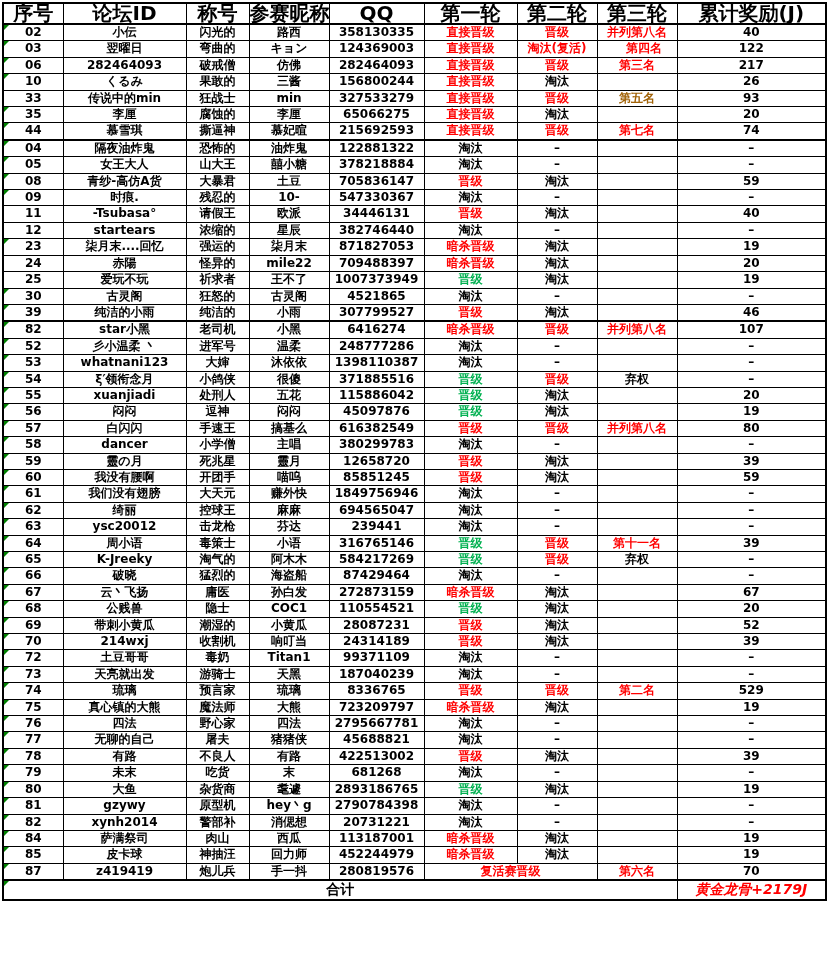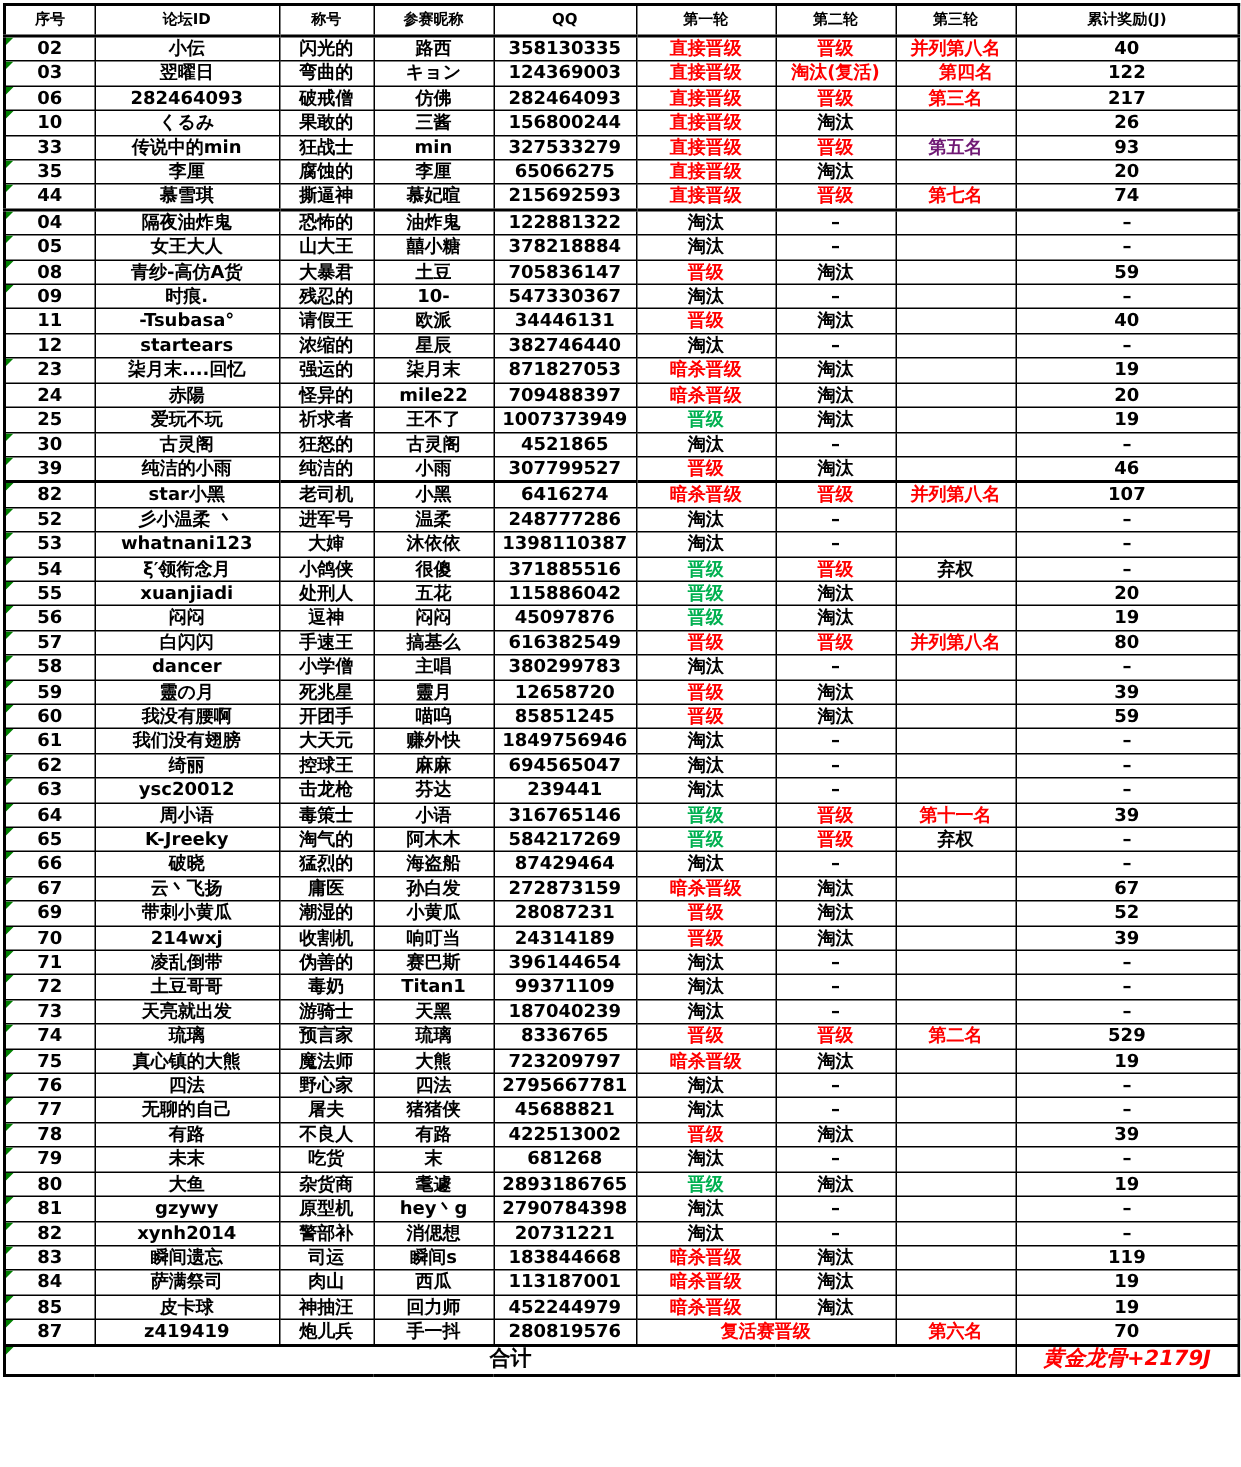--- a/index.html
+++ b/index.html
@@ -20,21 +20,21 @@
     padding:0;
     white-space:nowrap;
     overflow:hidden;
     position:relative;
     font-size:12px;
     height:15.4px;
     line-height:15.4px;
     color:#000;
   }
   thead th{
-    font-size:10px;
+    font-size:20px;
     height:19px;
     border-bottom:2.5px solid #000;
   }
   tr.thick-top td{border-top:2.5px solid #000;}
   tr.total-row td{height:18px;font-size:14px;}
   .marker{
     position:absolute;
     left:0;top:0;
     width:0;height:0;
     border-top:5px solid #008000;
@@ -116,21 +116,21 @@
           <td><span>26</span></td>
         </tr>
         <tr>
           <td><span>33</span></td>
           <td><span>传说中的min</span></td>
           <td><span>狂战士</span></td>
           <td><span>min</span></td>
           <td><span>327533279</span></td>
           <td><span style="color: rgb(255, 0, 0);">直接晋级</span></td>
           <td><span style="color: rgb(255, 0, 0);">晋级</span></td>
-          <td><span style="color: #701a75;">第五名</span></td>
+          <td><span style="color: #a16207;">第五名</span></td>
           <td><span>93</span></td>
         </tr>
         <tr>
           <td><span>35</span><span class="marker" style="border-top-color: rgb(0, 128, 0);"></span></td>
           <td><span>李厘</span></td>
           <td><span>腐蚀的</span></td>
           <td><span>李厘</span></td>
           <td><span>65066275</span></td>
           <td><span style="color: rgb(255, 0, 0);">直接晋级</span></td>
           <td><span>淘汰</span></td>
@@ -450,51 +450,51 @@
           <td><span>云丶飞扬</span></td>
           <td><span>庸医</span></td>
           <td><span>孙白发</span></td>
           <td><span>272873159</span></td>
           <td><span style="color: rgb(255, 0, 0);">暗杀晋级</span></td>
           <td><span>淘汰</span></td>
           <td><span></span></td>
           <td><span>67</span></td>
         </tr>
         <tr>
+          <td><span>68</span><span class="marker" style="border-top-color: rgb(0, 128, 0);"></span></td>
+          <td><span>公贱兽</span></td>
+          <td><span>隐士</span></td>
+          <td><span>COC1</span></td>
+          <td><span>110554521</span></td>
+          <td><span style="color: rgb(0, 176, 80);">晋级</span></td>
+          <td><span>淘汰</span></td>
+          <td><span></span></td>
+          <td><span>20</span></td>
+        </tr>
+        <tr>
           <td><span>69</span><span class="marker" style="border-top-color: rgb(0, 128, 0);"></span></td>
           <td><span>带刺小黄瓜</span></td>
           <td><span>潮湿的</span></td>
           <td><span>小黄瓜</span></td>
           <td><span>28087231</span></td>
           <td><span style="color: rgb(255, 0, 0);">晋级</span></td>
           <td><span>淘汰</span></td>
           <td><span></span></td>
           <td><span>52</span></td>
         </tr>
         <tr>
           <td><span>70</span><span class="marker" style="border-top-color: rgb(0, 128, 0);"></span></td>
           <td><span>214wxj</span></td>
           <td><span>收割机</span></td>
           <td><span>响叮当</span></td>
           <td><span>24314189</span></td>
           <td><span style="color: rgb(255, 0, 0);">晋级</span></td>
           <td><span>淘汰</span></td>
           <td><span></span></td>
           <td><span>39</span></td>
-        </tr>
-        <tr>
-          <td><span>71</span><span class="marker" style="border-top-color: rgb(0, 128, 0);"></span></td>
-          <td><span>凌乱倒带</span></td>
-          <td><span>伪善的</span></td>
-          <td><span>赛巴斯</span></td>
-          <td><span>396144654</span></td>
-          <td><span>淘汰</span></td>
-          <td><span>–</span></td>
-          <td><span></span></td>
-          <td><span>–</span></td>
         </tr>
         <tr>
           <td><span>72</span><span class="marker" style="border-top-color: rgb(0, 128, 0);"></span></td>
           <td><span>土豆哥哥</span></td>
           <td><span>毒奶</span></td>
           <td><span>Titan1</span></td>
           <td><span>99371109</span></td>
           <td><span>淘汰</span></td>
           <td><span>–</span></td>
           <td><span></span></td>
@@ -602,31 +602,20 @@
         <tr>
           <td><span>82</span><span class="marker" style="border-top-color: rgb(0, 128, 0);"></span></td>
           <td><span>xynh2014</span></td>
           <td><span>警部补</span></td>
           <td><span>消偲想</span></td>
           <td><span>20731221</span></td>
           <td><span>淘汰</span></td>
           <td><span>–</span></td>
           <td><span></span></td>
           <td><span>–</span></td>
-        </tr>
-        <tr>
-          <td><span>83</span><span class="marker" style="border-top-color: rgb(0, 128, 0);"></span></td>
-          <td><span>瞬间遗忘</span></td>
-          <td><span>司运</span></td>
-          <td><span>瞬间s</span></td>
-          <td><span>183844668</span></td>
-          <td><span style="color: rgb(255, 0, 0);">暗杀晋级</span></td>
-          <td><span>淘汰</span></td>
-          <td><span></span></td>
-          <td><span>119</span></td>
         </tr>
         <tr>
           <td><span>84</span><span class="marker" style="border-top-color: rgb(0, 128, 0);"></span></td>
           <td><span>萨满祭司</span></td>
           <td><span>肉山</span></td>
           <td><span>西瓜</span></td>
           <td><span>113187001</span></td>
           <td><span style="color: rgb(255, 0, 0);">暗杀晋级</span></td>
           <td><span>淘汰</span></td>
           <td><span></span></td>

